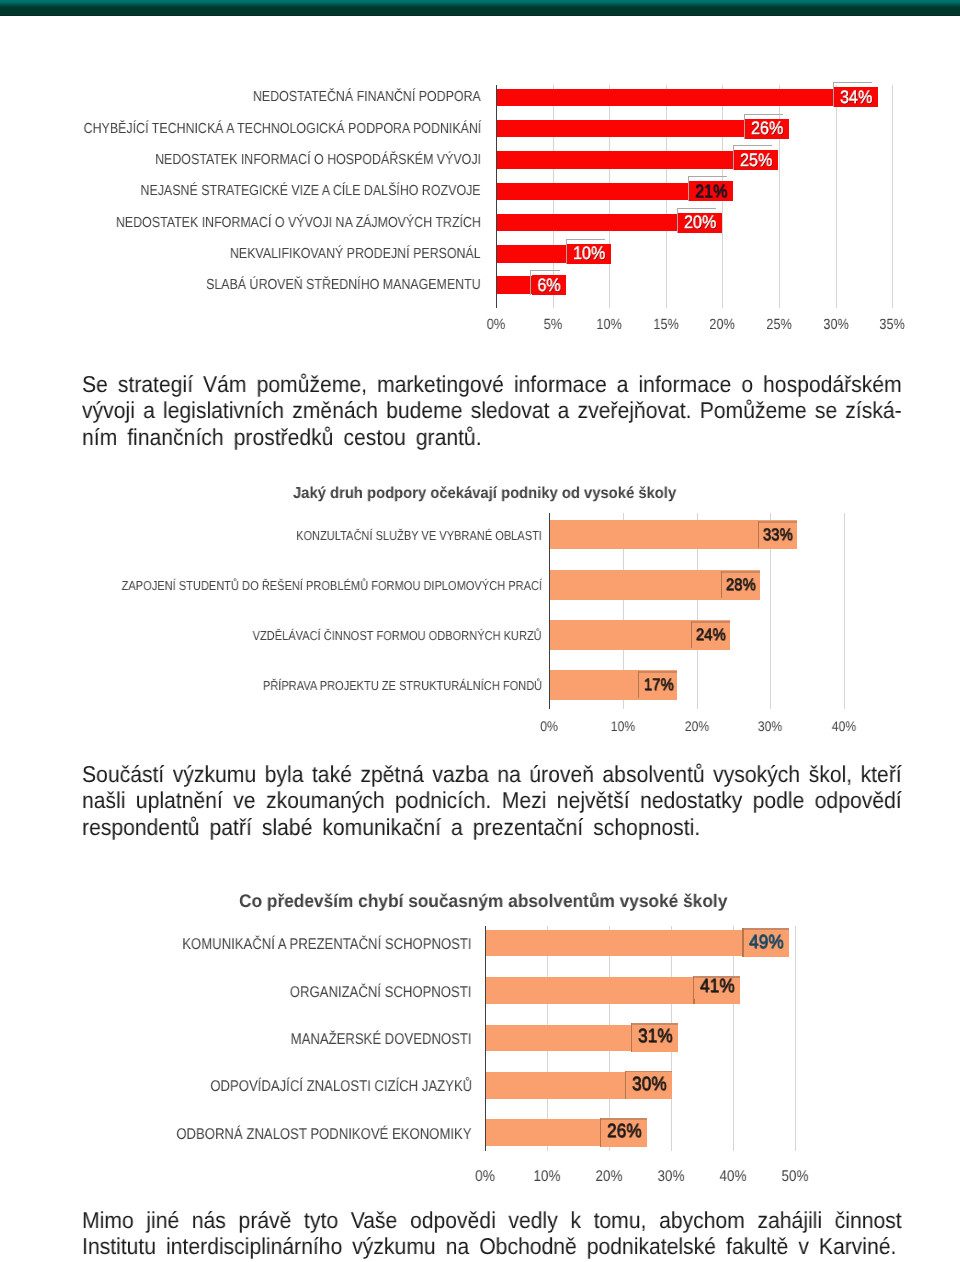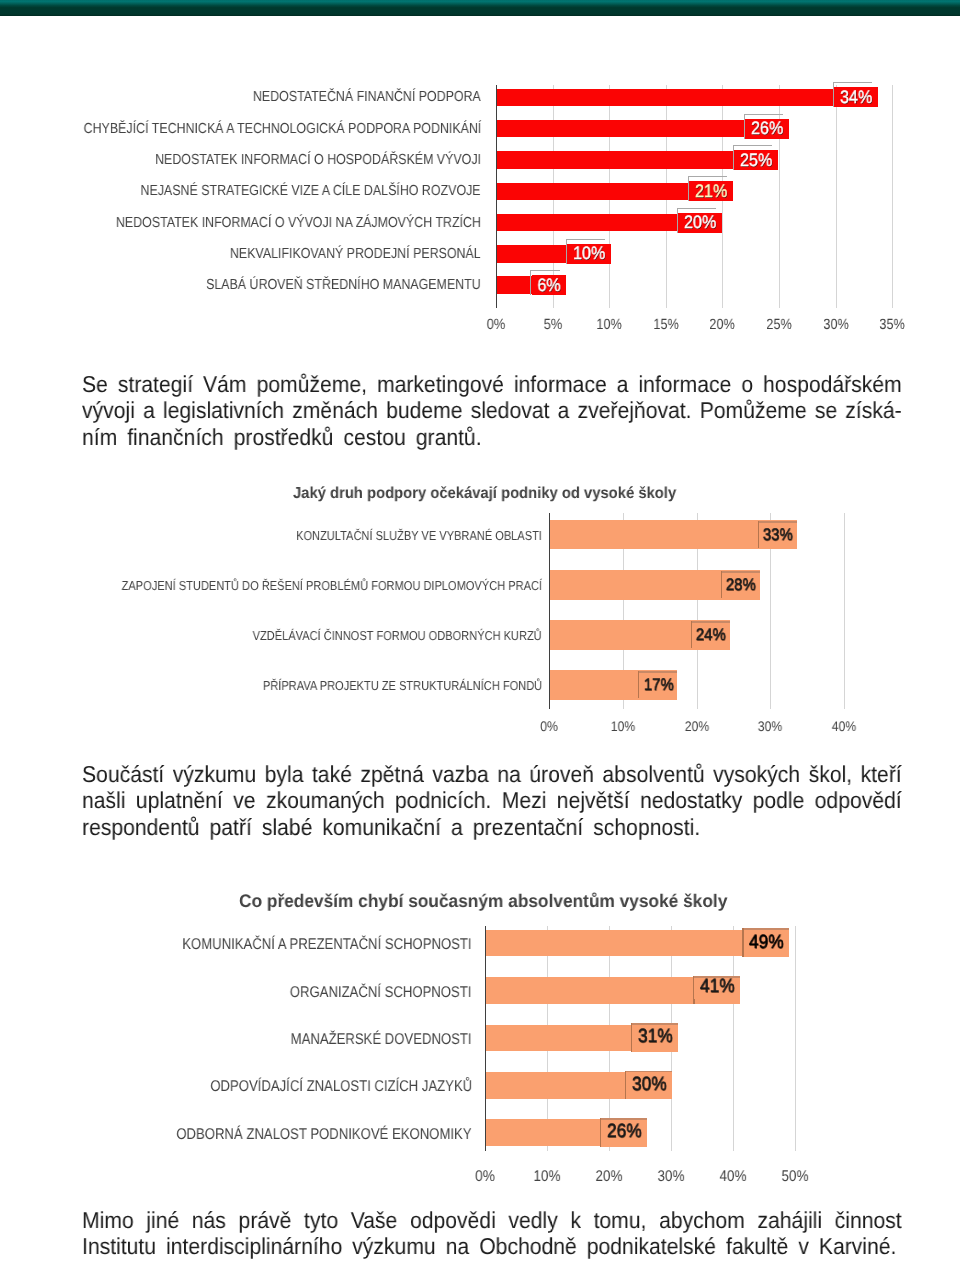--- a/index.html
+++ b/index.html
@@ -54,21 +54,21 @@
       </div>
       <div class="bar" style="left:496.9px;top:151.2px;width:280.6250000000001px;height:17.6px;background:#FB0404;"></div>
       <div class="catlab" style="right:479px;top:151.967px;font-size:14.6px;line-height:17.52px;transform:scaleX(0.851);">NEDOSTATEK INFORMACÍ O HOSPODÁŘSKÉM VÝVOJI</div>
       <div class="dshadow" style="left:732.5714111328126px;top:145.05px;width:39.1535888671875px;height:24.9px;border-color:#a9a9a9;"></div>
       <div class="dlab" style="top: 150.05px; height: 19.9px; background: rgb(251, 4, 4); color: rgb(255, 255, 255); font-size: 18.1px; line-height: 19.9px; font-weight: normal; text-shadow: rgba(60, 20, 20, 0.85) 0.8px 0.8px 0.6px; -webkit-text-stroke: 0.45px currentcolor; width: 43.6536px; left: 733.871px;">
         <span style="line-height:20.815px;transform:scaleX(0.885);">25%</span>
       </div>
       <div class="bar" style="left:496.9px;top:182.5px;width:236.15700000000004px;height:17.6px;background:#FB0404;"></div>
       <div class="catlab" style="right:479px;top:183.26700000000002px;font-size:14.6px;line-height:17.52px;transform:scaleX(0.851);">NEJASNÉ STRATEGICKÉ VIZE A CÍLE DALŠÍHO ROZVOJE</div>
       <div class="dshadow" style="left:688.1034111328125px;top:176.35px;width:39.1535888671875px;height:24.9px;border-color:#a9a9a9;"></div>
-      <div class="dlab" style="top: 181.35px; height: 19.9px; background: rgb(251, 4, 4); color: #fef9c3; font-size: 18.1px; line-height: 19.9px; font-weight: normal; text-shadow: rgba(60, 20, 20, 0.85) 0.8px 0.8px 0.6px; -webkit-text-stroke: 0.45px currentcolor; width: 43.6536px; left: 689.403px;">
+      <div class="dlab" style="top: 181.35px; height: 19.9px; background: rgb(251, 4, 4); color: #0f172a; font-size: 18.1px; line-height: 19.9px; font-weight: normal; text-shadow: rgba(60, 20, 20, 0.85) 0.8px 0.8px 0.6px; -webkit-text-stroke: 0.45px currentcolor; width: 43.6536px; left: 689.403px;">
         <span style="line-height:20.815px;transform:scaleX(0.885);">21%</span>
       </div>
       <div class="bar" style="left:496.9px;top:213.8px;width:225.04000000000008px;height:17.6px;background:#FB0404;"></div>
       <div class="catlab" style="right:479px;top:214.56700000000004px;font-size:14.6px;line-height:17.52px;transform:scaleX(0.851);">NEDOSTATEK INFORMACÍ O VÝVOJI NA ZÁJMOVÝCH TRZÍCH</div>
       <div class="dshadow" style="left:676.9864111328126px;top:207.65px;width:39.1535888671875px;height:24.9px;border-color:#a9a9a9;"></div>
       <div class="dlab" style="top: 212.65px; height: 19.9px; background: rgb(251, 4, 4); color: rgb(255, 255, 255); font-size: 18.1px; line-height: 19.9px; font-weight: normal; text-shadow: rgba(60, 20, 20, 0.85) 0.8px 0.8px 0.6px; -webkit-text-stroke: 0.45px currentcolor; width: 43.6536px; left: 678.286px;">
         <span style="line-height:20.815px;transform:scaleX(0.885);">20%</span>
       </div>
       <div class="bar" style="left:496.9px;top:245.1px;width:113.87px;height:17.6px;background:#FB0404;"></div>
       <div class="catlab" style="right:479px;top:245.86700000000002px;font-size:14.6px;line-height:17.52px;transform:scaleX(0.851);">NEKVALIFIKOVANÝ PRODEJNÍ PERSONÁL</div>
@@ -136,21 +136,21 @@
       <div class="ctitle" style="left:239.4px;top:890.61px;font-size:18.2px;line-height:21.84px;transform:scaleX(0.951);">Co především chybí současným absolventům vysoké školy</div>
       <div class="grid" style="left:547px;top:925.8px;height:225.20000000000005px;"></div>
       <div class="grid" style="left:609px;top:925.8px;height:225.20000000000005px;"></div>
       <div class="grid" style="left:671px;top:925.8px;height:225.20000000000005px;"></div>
       <div class="grid" style="left:733px;top:925.8px;height:225.20000000000005px;"></div>
       <div class="grid" style="left:795px;top:925.8px;height:225.20000000000005px;"></div>
       <div class="axis" style="left:485.4px;top:925.8px;height:225.20000000000005px;"></div>
       <div class="bar" style="left:486.4px;top:929.8px;width:302.82000000000005px;height:26.5px;background:#FAA06F;"></div>
       <div class="catlab" style="right:488.3px;top:936.2724999999999px;font-size:15.5px;line-height:18.599999999999998px;transform:scaleX(0.847);">KOMUNIKAČNÍ A PREZENTAČNÍ SCHOPNOSTI</div>
       <div class="dedge" style="left:742.3628115844726px;top:928.45px;width:1.8px;height:28.6px;background:#b5754e;"></div>
-      <div class="dlab" style="top: 928.45px; height: 28.6px; background: rgb(250, 160, 111); color: #000000; font-size: 19.3px; line-height: 28.6px; font-weight: normal; text-shadow: rgba(60, 30, 10, 0.55) 0.5px 0.5px 0.4px; -webkit-text-stroke: 0.55px currentcolor; width: 45.6572px; left: 743.563px;">
+      <div class="dlab" style="top: 928.45px; height: 28.6px; background: rgb(250, 160, 111); color: #0c4a6e; font-size: 19.3px; line-height: 28.6px; font-weight: normal; text-shadow: rgba(60, 30, 10, 0.55) 0.5px 0.5px 0.4px; -webkit-text-stroke: 0.55px currentcolor; width: 45.6572px; left: 743.563px;">
         <span style="line-height:22.195px;transform:scaleX(0.898);">49%</span>
       </div>
       <div class="bar" style="left:486.4px;top:977.1999999999999px;width:253.38px;height:26.5px;background:#FAA06F;"></div>
       <div class="catlab" style="right:488.3px;top:983.6724999999999px;font-size:15.5px;line-height:18.599999999999998px;transform:scaleX(0.847);">ORGANIZAČNÍ SCHOPNOSTI</div>
       <div class="dedge" style="left:692.9228115844726px;top:975.85px;width:1.8px;height:28.6px;background:#b5754e;"></div>
       <div class="dlab" style="top: 975.85px; height: 23px; background: rgb(250, 160, 111); color: rgb(26, 26, 26); font-size: 19.3px; line-height: 28.6px; font-weight: normal; text-shadow: rgba(60, 30, 10, 0.55) 0.5px 0.5px 0.4px; -webkit-text-stroke: 0.55px currentcolor; width: 45.6572px; left: 694.123px;">
         <span style="line-height:22.195px;transform:scaleX(0.898);">41%</span>
       </div>
       <div class="bar" style="left:486.4px;top:1024.6px;width:191.58000000000004px;height:26.5px;background:#FAA06F;"></div>
       <div class="catlab" style="right:488.3px;top:1031.0725px;font-size:15.5px;line-height:18.599999999999998px;transform:scaleX(0.847);">MANAŽERSKÉ DOVEDNOSTI</div>

